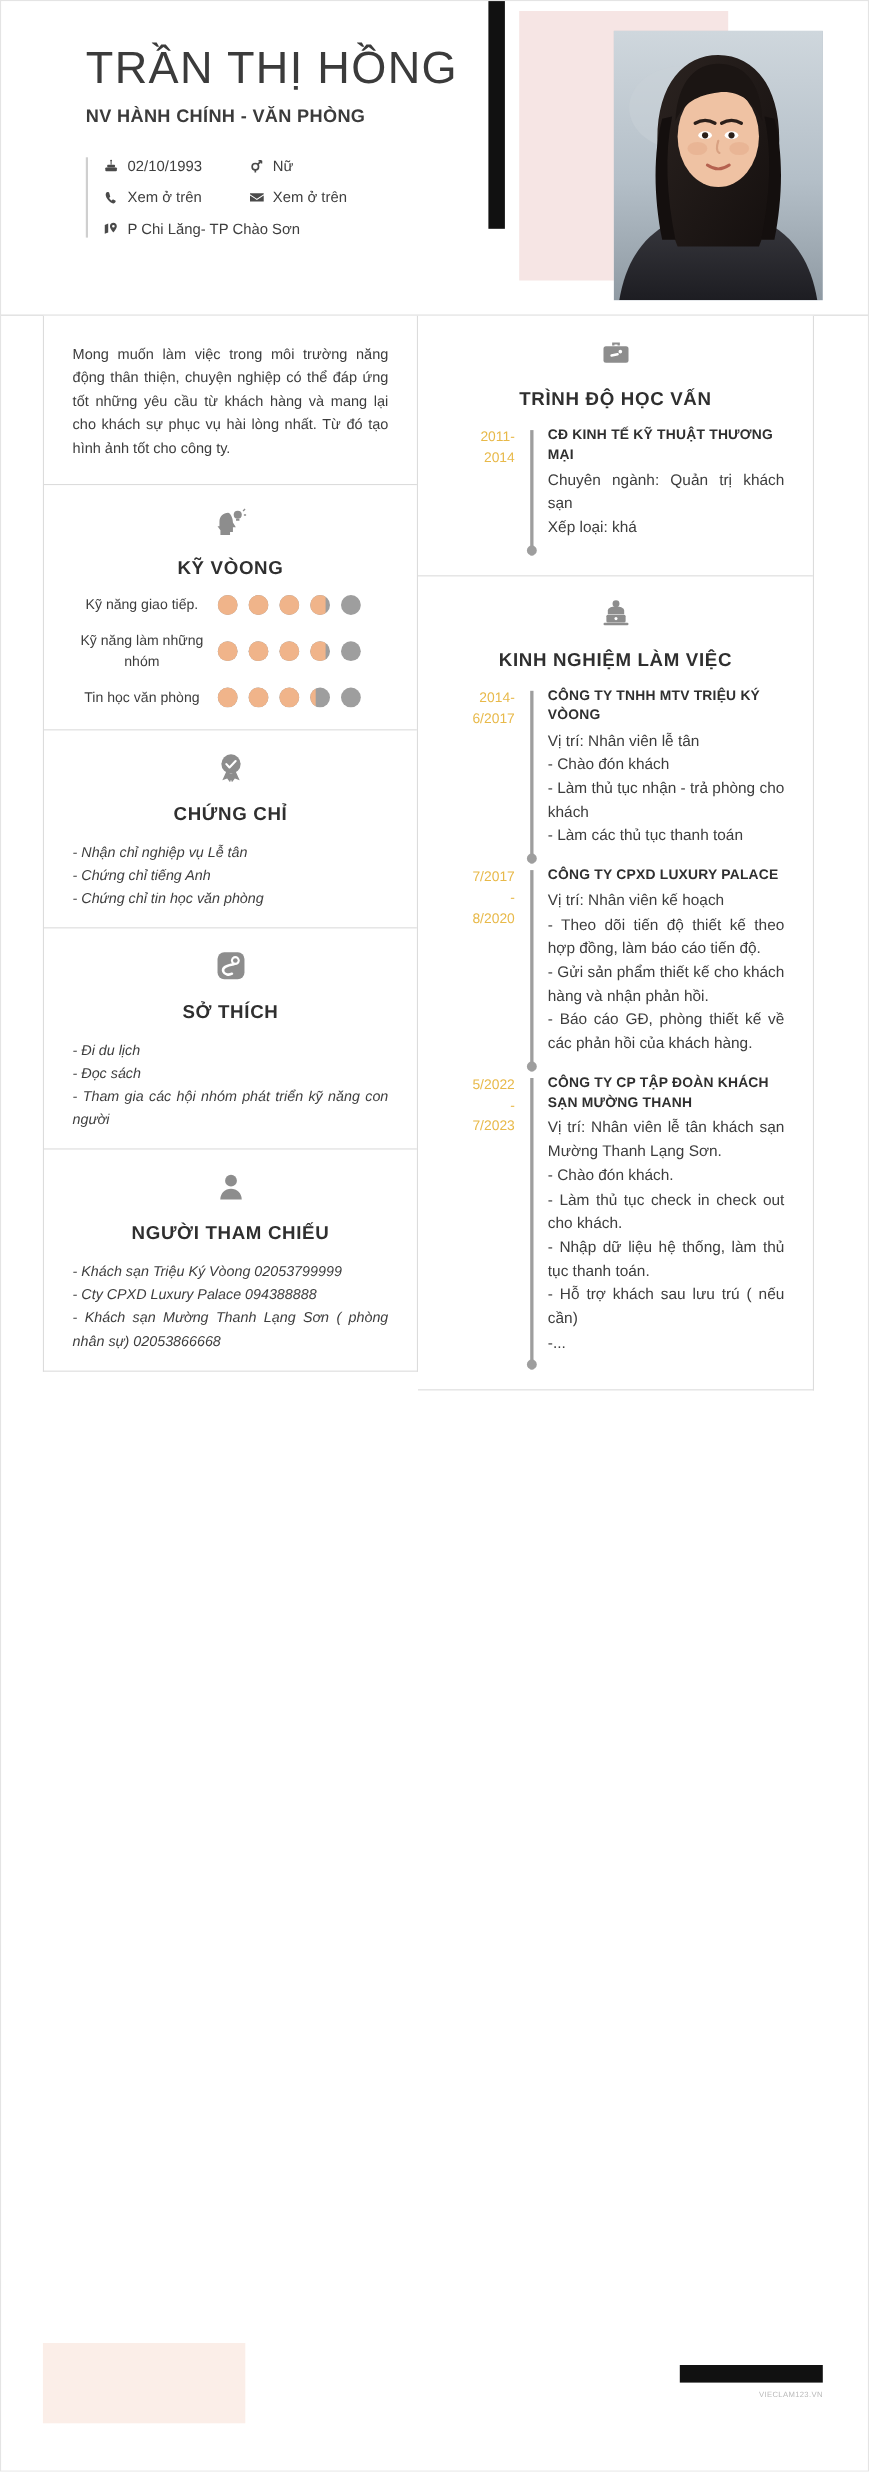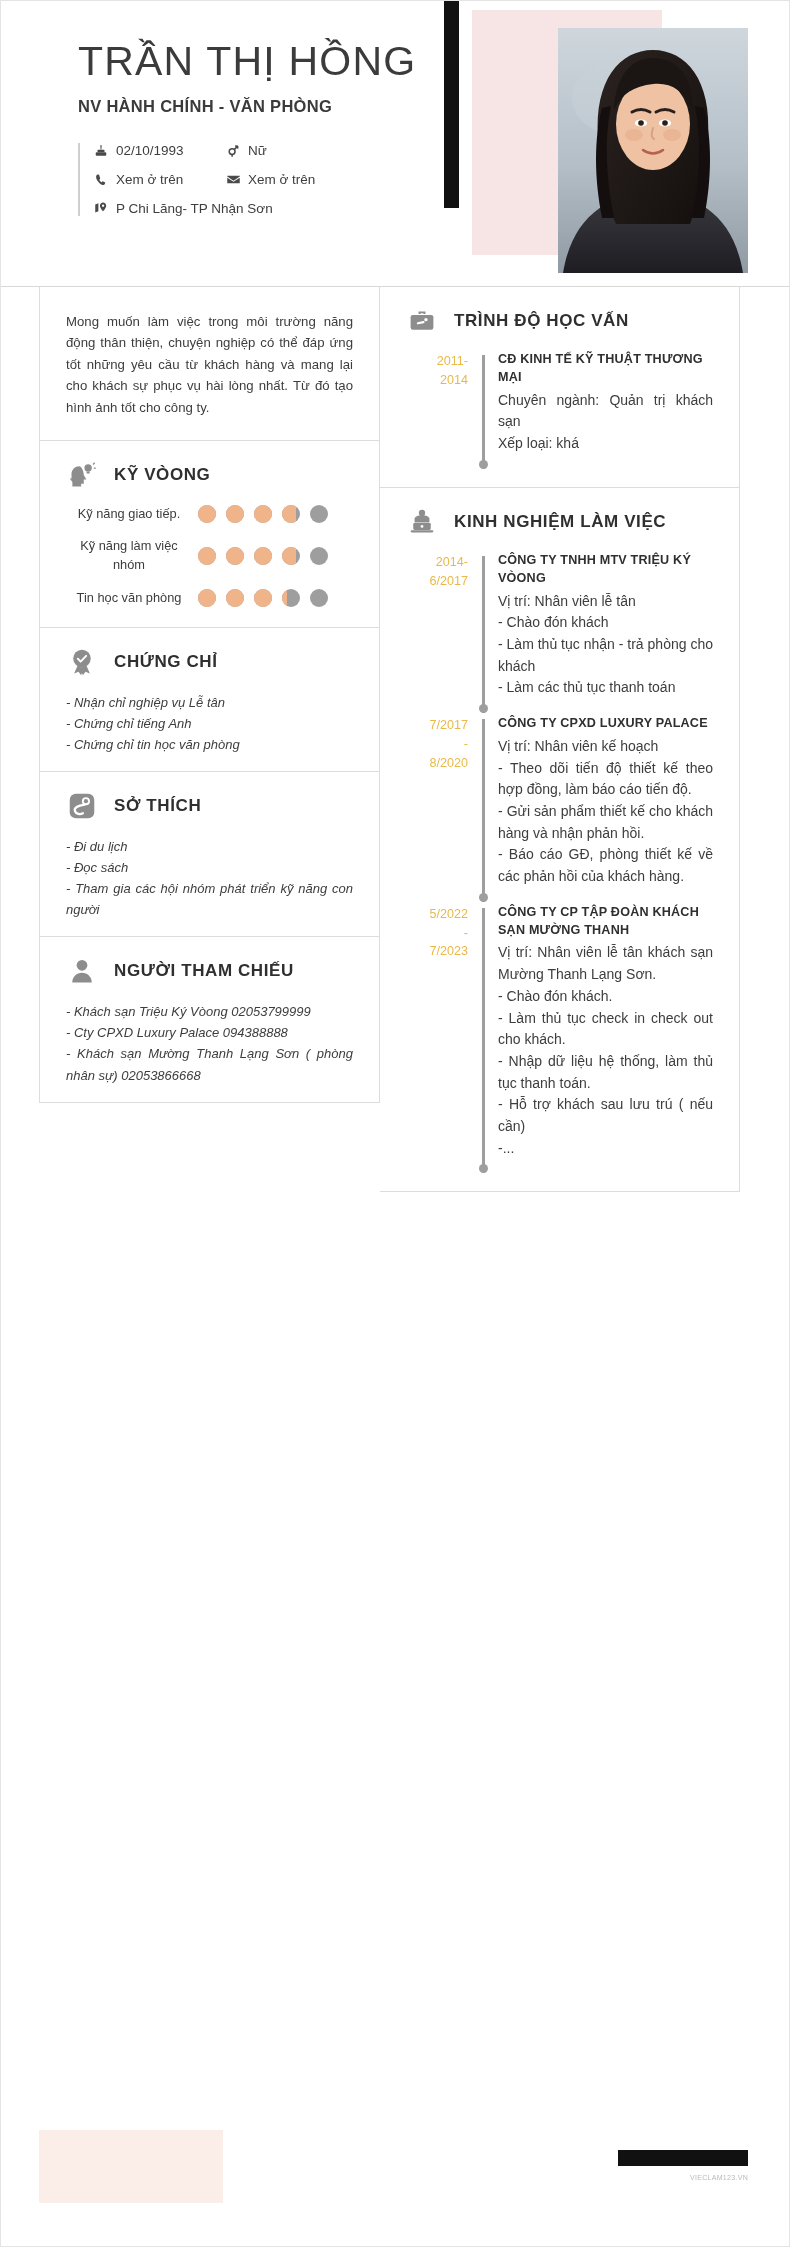--- a/index.html
+++ b/index.html
@@ -149,20 +149,21 @@
     padding: 18px 26px 16px 26px;
     border-bottom: 1px solid #dcdcdc;
   }
   .section:last-child { border-bottom: none; }
 
   .sec-head {
     display: flex;
     align-items: center;
     gap: 16px;
     margin-bottom: 14px;
+    flex-direction: column;
   }
   .sec-icon {
     width: 32px; height: 32px;
     flex: none;
     display: flex; align-items: center; justify-content: center;
     color: #8d8d8d;
   }
   .sec-title {
     font-size: 17px;
     font-weight: bold;
@@ -352,21 +353,21 @@
         </div>
 
         <div class="contact-row">
           <div class="contact-item">
             <span class="c-icon">
               <svg width="15" height="15" viewBox="0 0 24 24" fill="currentColor">
                 <path d="M2 5.5l5-2v13l-5 2z"></path>
                 <path d="M14.5 2.5c-2.8 0-5 2.2-5 5 0 3.7 5 9 5 9s5-5.3 5-9c0-2.8-2.2-5-5-5zm0 6.8a1.9 1.9 0 110-3.8 1.9 1.9 0 010 3.8z"></path>
               </svg>
             </span>
-            <span>P Chi Lăng- TP Nhận Sơn</span>
+            <span>P Chi Lăng- TP Chào Sơn</span>
           </div>
         </div>
       </div>
     </div>
 
     <div class="black-bar"></div>
     <div class="pink-panel"></div>
 
     <div class="photo-frame">
       <svg class="photo-svg" viewBox="0 0 190 245" preserveAspectRatio="xMidYMid slice">
@@ -452,21 +453,21 @@
                 <span class="dot" style="background: rgb(158, 158, 158);">
                   <span class="fill" style="width: 100%; background: rgb(240, 180, 138);"></span>
                 </span>
                 <span class="dot" style="background: rgb(158, 158, 158);">
                   <span class="fill" style="width: 75%; background: rgb(240, 180, 138);"></span>
                 </span>
                 <span class="dot" style="background: rgb(158, 158, 158);"></span>
               </div>
           </div>
           <div class="skill-row">
-            <div class="skill-name">Kỹ năng làm việc nhóm</div>
+            <div class="skill-name">Kỹ năng làm những nhóm</div>
             <div class="dots">
                 <span class="dot" style="background: rgb(158, 158, 158);">
                   <span class="fill" style="width: 100%; background: rgb(240, 180, 138);"></span>
                 </span>
                 <span class="dot" style="background: rgb(158, 158, 158);">
                   <span class="fill" style="width: 100%; background: rgb(240, 180, 138);"></span>
                 </span>
                 <span class="dot" style="background: rgb(158, 158, 158);">
                   <span class="fill" style="width: 100%; background: rgb(240, 180, 138);"></span>
                 </span>

